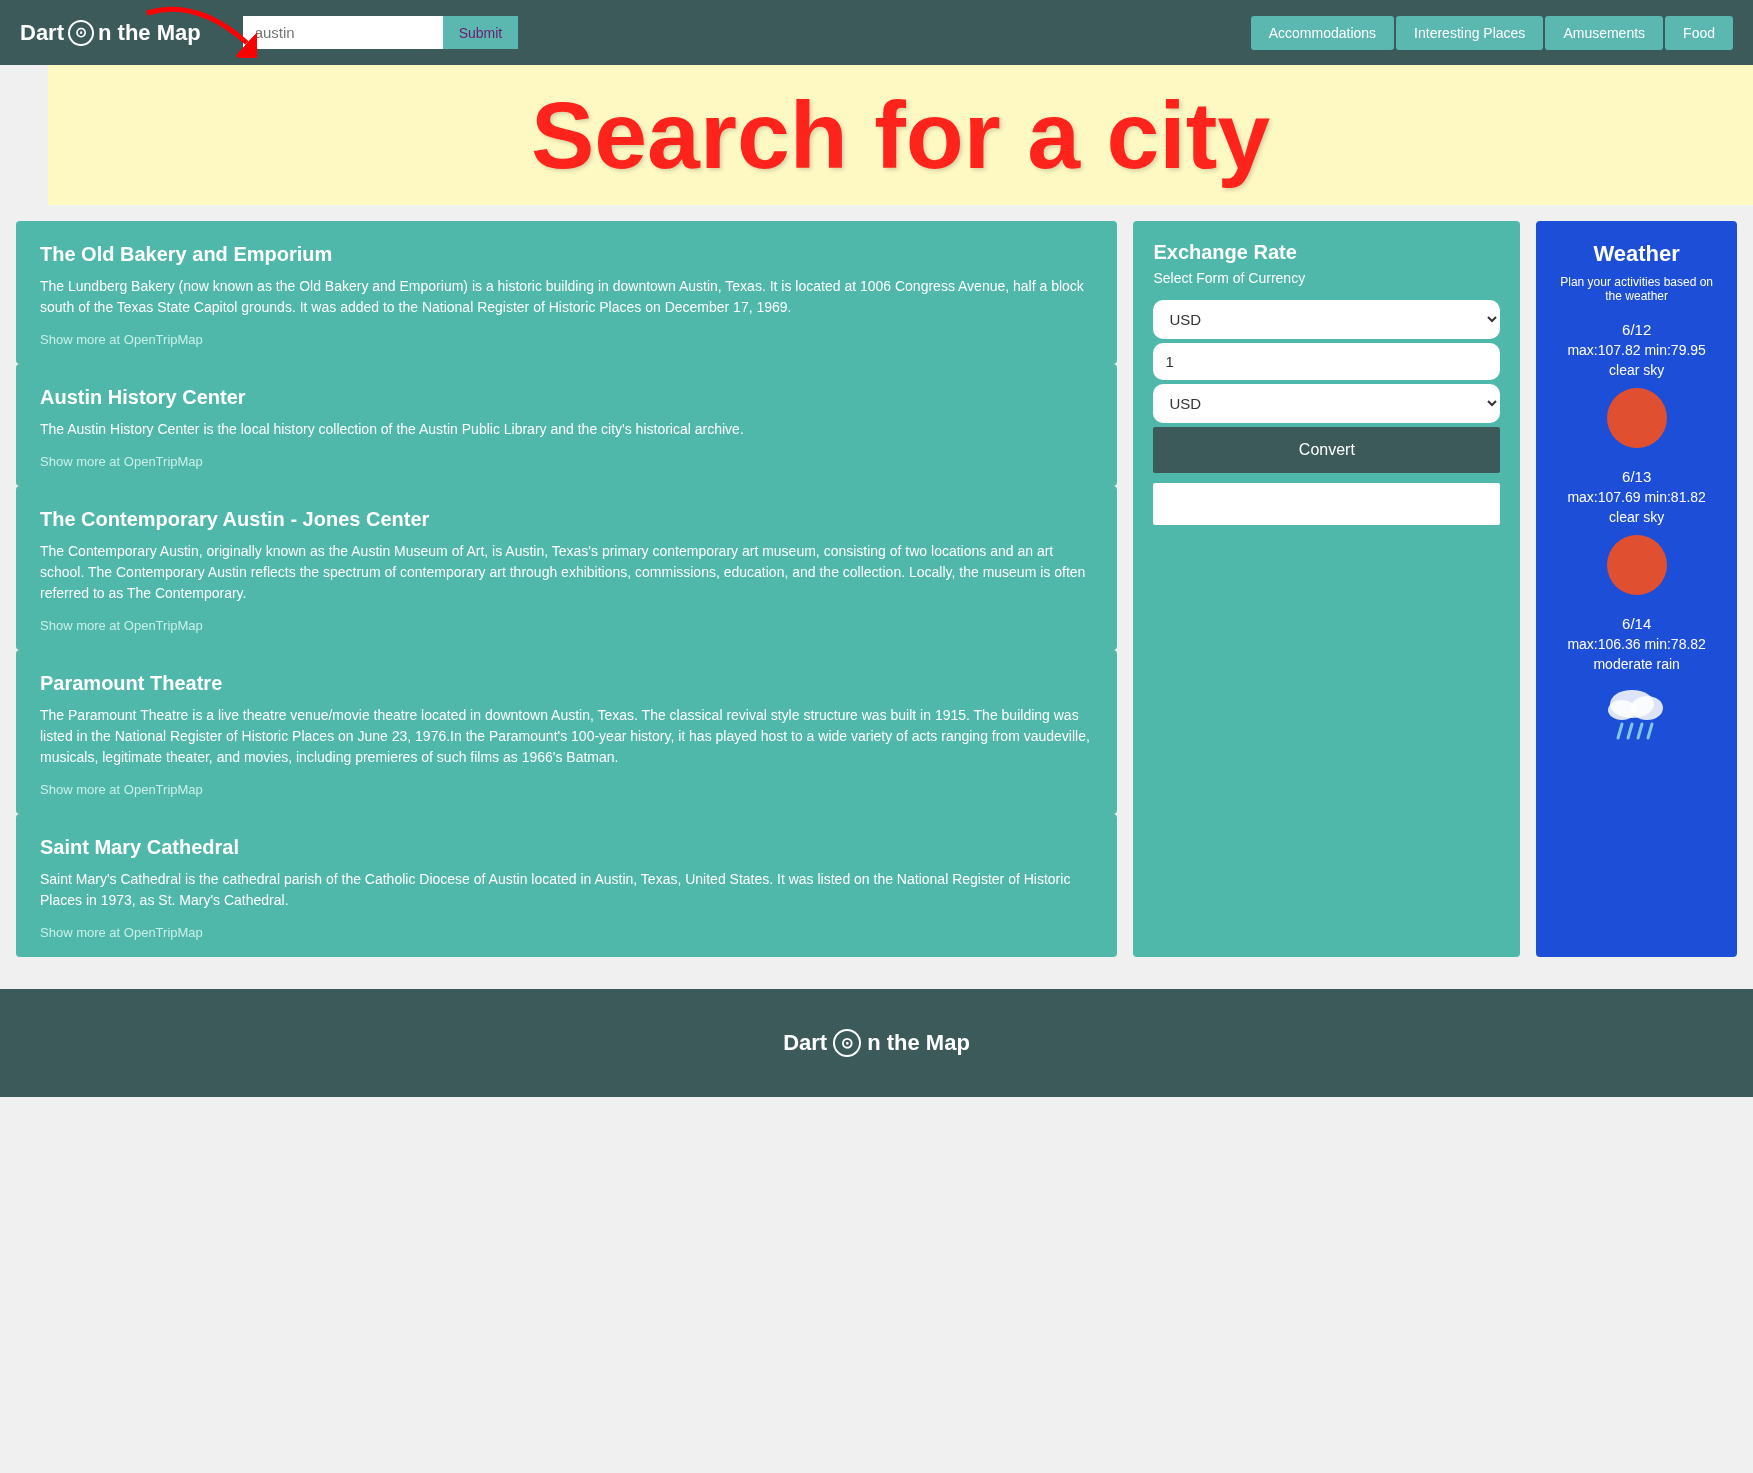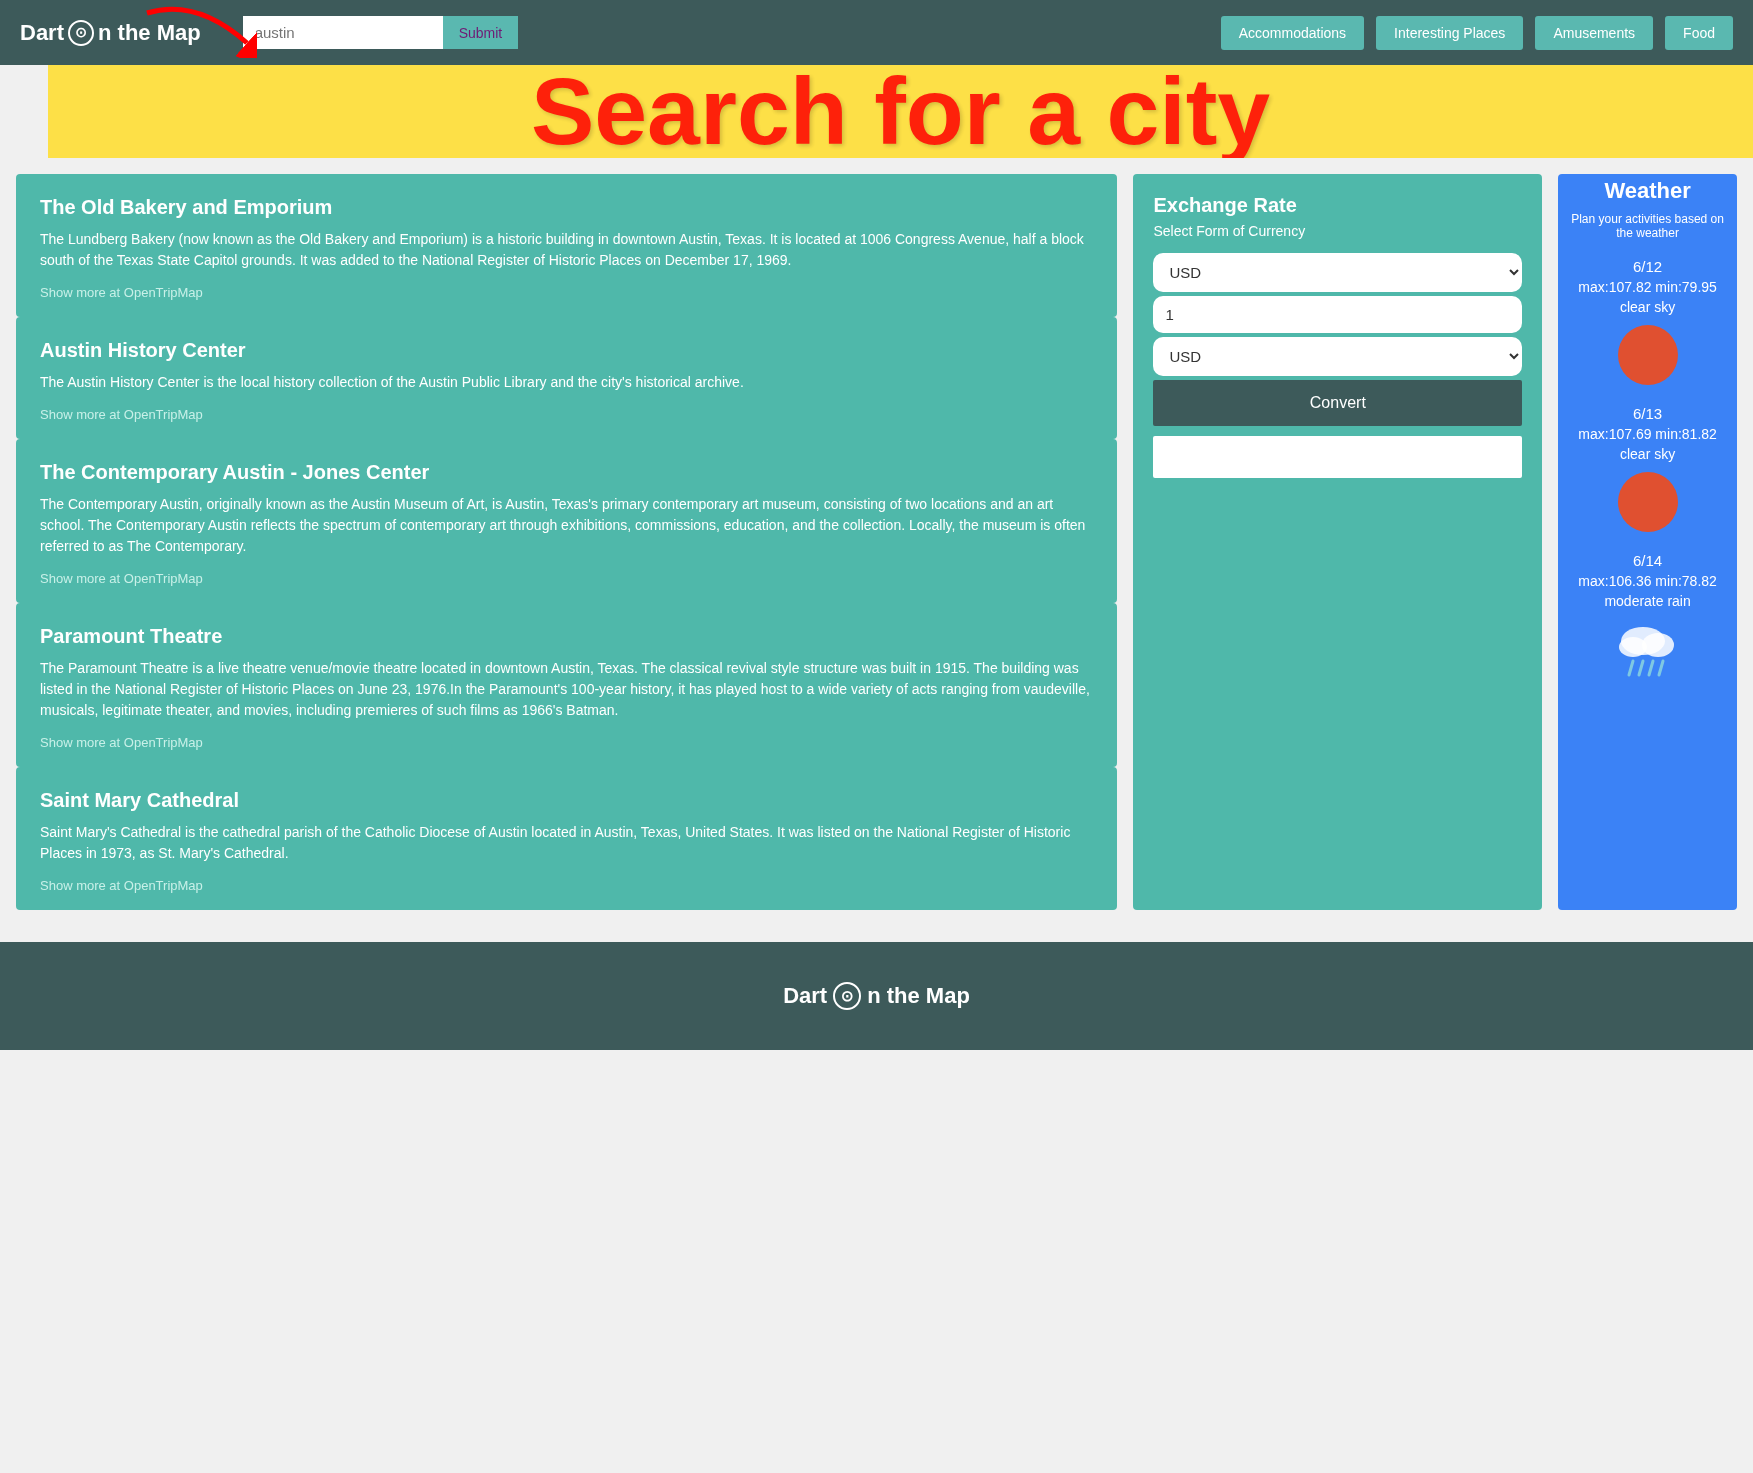--- a/index.html
+++ b/index.html
@@ -38,21 +38,21 @@
     .submit-btn {
       background: #5ab8b0;
       color: #701a75;
       border: none;
       padding: 8px 16px;
       cursor: pointer;
       font-size: 14px;
     }
     .nav-buttons {
       display: flex;
-      gap: 12px;
+      gap: 2px;
       margin-left: auto;
     }
     .nav-btn {
       background: #5ab8b0;
       color: white;
       border: none;
       padding: 9px 18px;
       cursor: pointer;
       font-size: 14px;
       border-radius: 3px;
@@ -151,23 +151,23 @@
       border: none;
       background: white;
       font-size: 15px;
       border-radius: 2px;
       color: #333;
       min-height: 42px;
     }
 
     
     .weather-card {
-      background: #3b82f6;
+      background: #1d4ed8;
       border-radius: 4px;
-      padding: 4px;
+      padding: 20px;
       color: white;
       text-align: center;
     }
     .weather-card h2 {
       font-size: 22px;
       font-weight: bold;
       margin-bottom: 8px;
     }
     .weather-card .subtitle {
       font-size: 12px;
@@ -244,21 +244,21 @@
   </form>
 
   <div class="nav-buttons">
     <button class="nav-btn">Accommodations</button>
     <button class="nav-btn">Interesting Places</button>
     <button class="nav-btn">Amusements</button>
     <button class="nav-btn">Food</button>
   </div>
 </header>
 
-<div style="background: #fde047; position:relative; overflow:hidden; height: 93px; display:flex; align-items:center; justify-content:center;margin-left:48px;">
+<div style="background: #fef9c3; position:relative; overflow:hidden; height: 140px; display:flex; align-items:center; justify-content:center;margin-left:48px;">
   <span style="font-size: 95px; font-weight: bold; color: red; opacity: 0.85; text-shadow: 2px 2px 4px rgba(0,0,0,0.2);">Search for a city</span>
 </div>
 
 <div class="main-container">
 
   <div class="left-column">
 
     <div id="place-cards-container">
         <div class="place-card">
       <h2>The Old Bakery and Emporium</h2>

